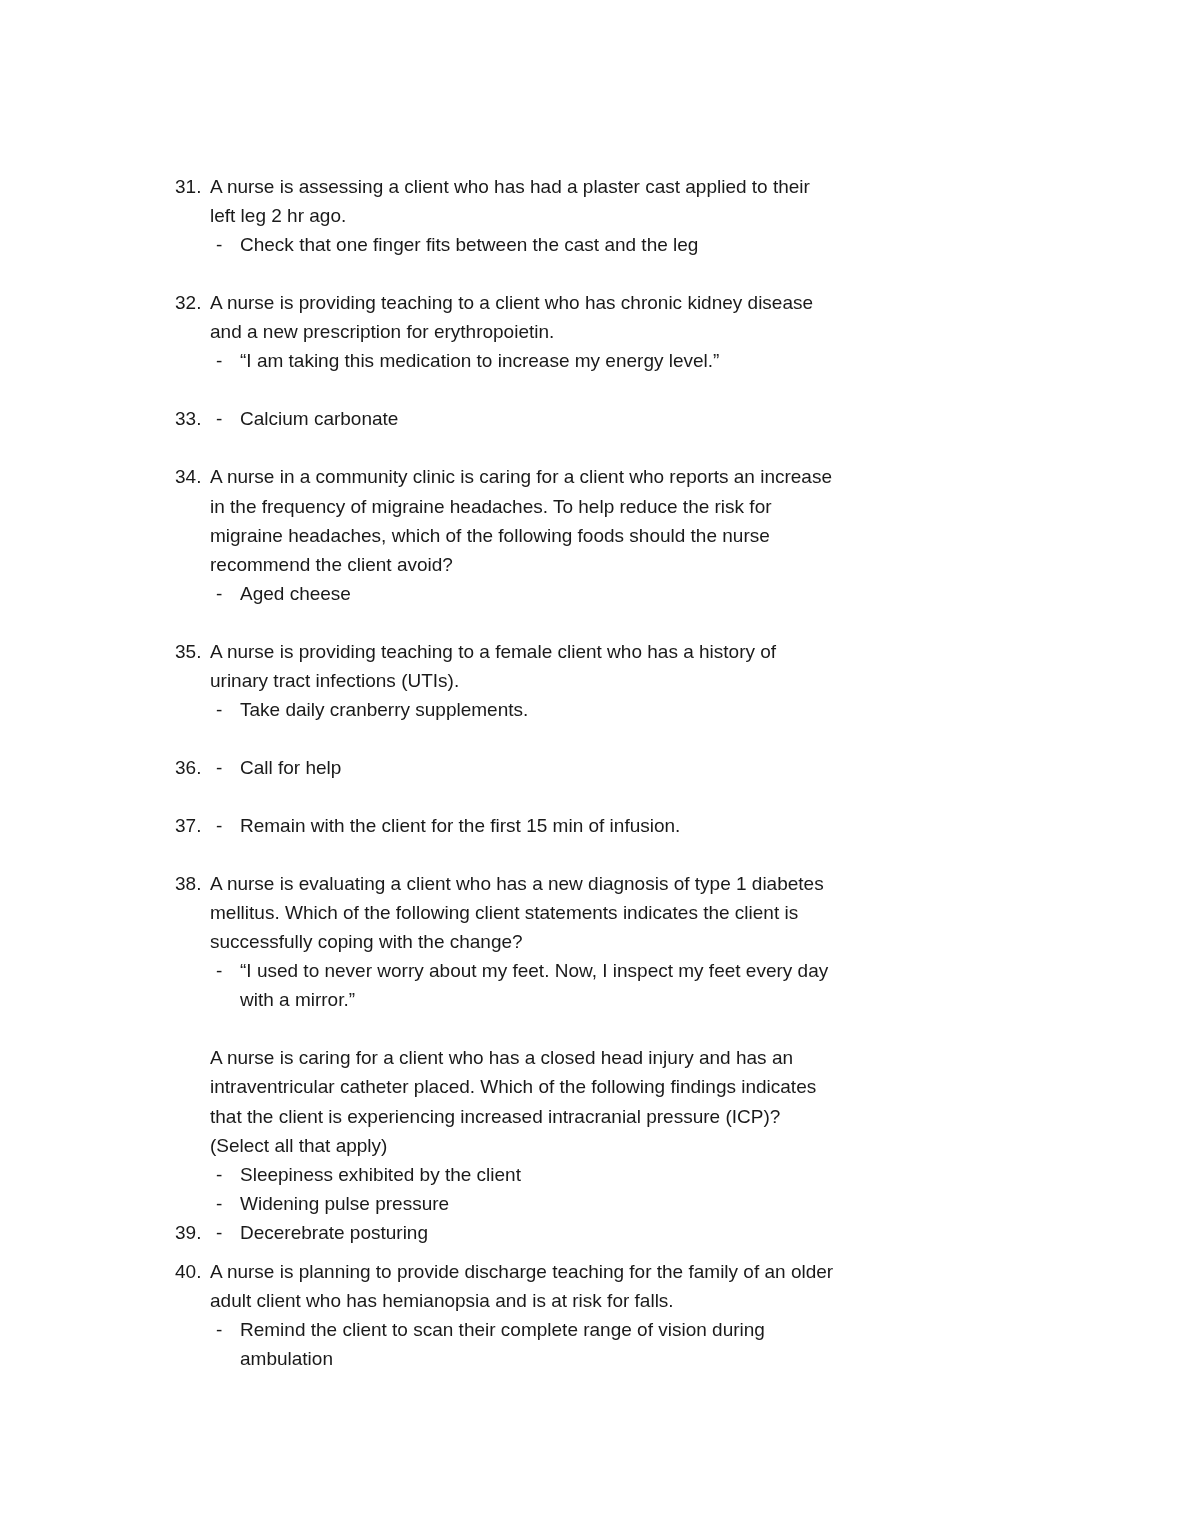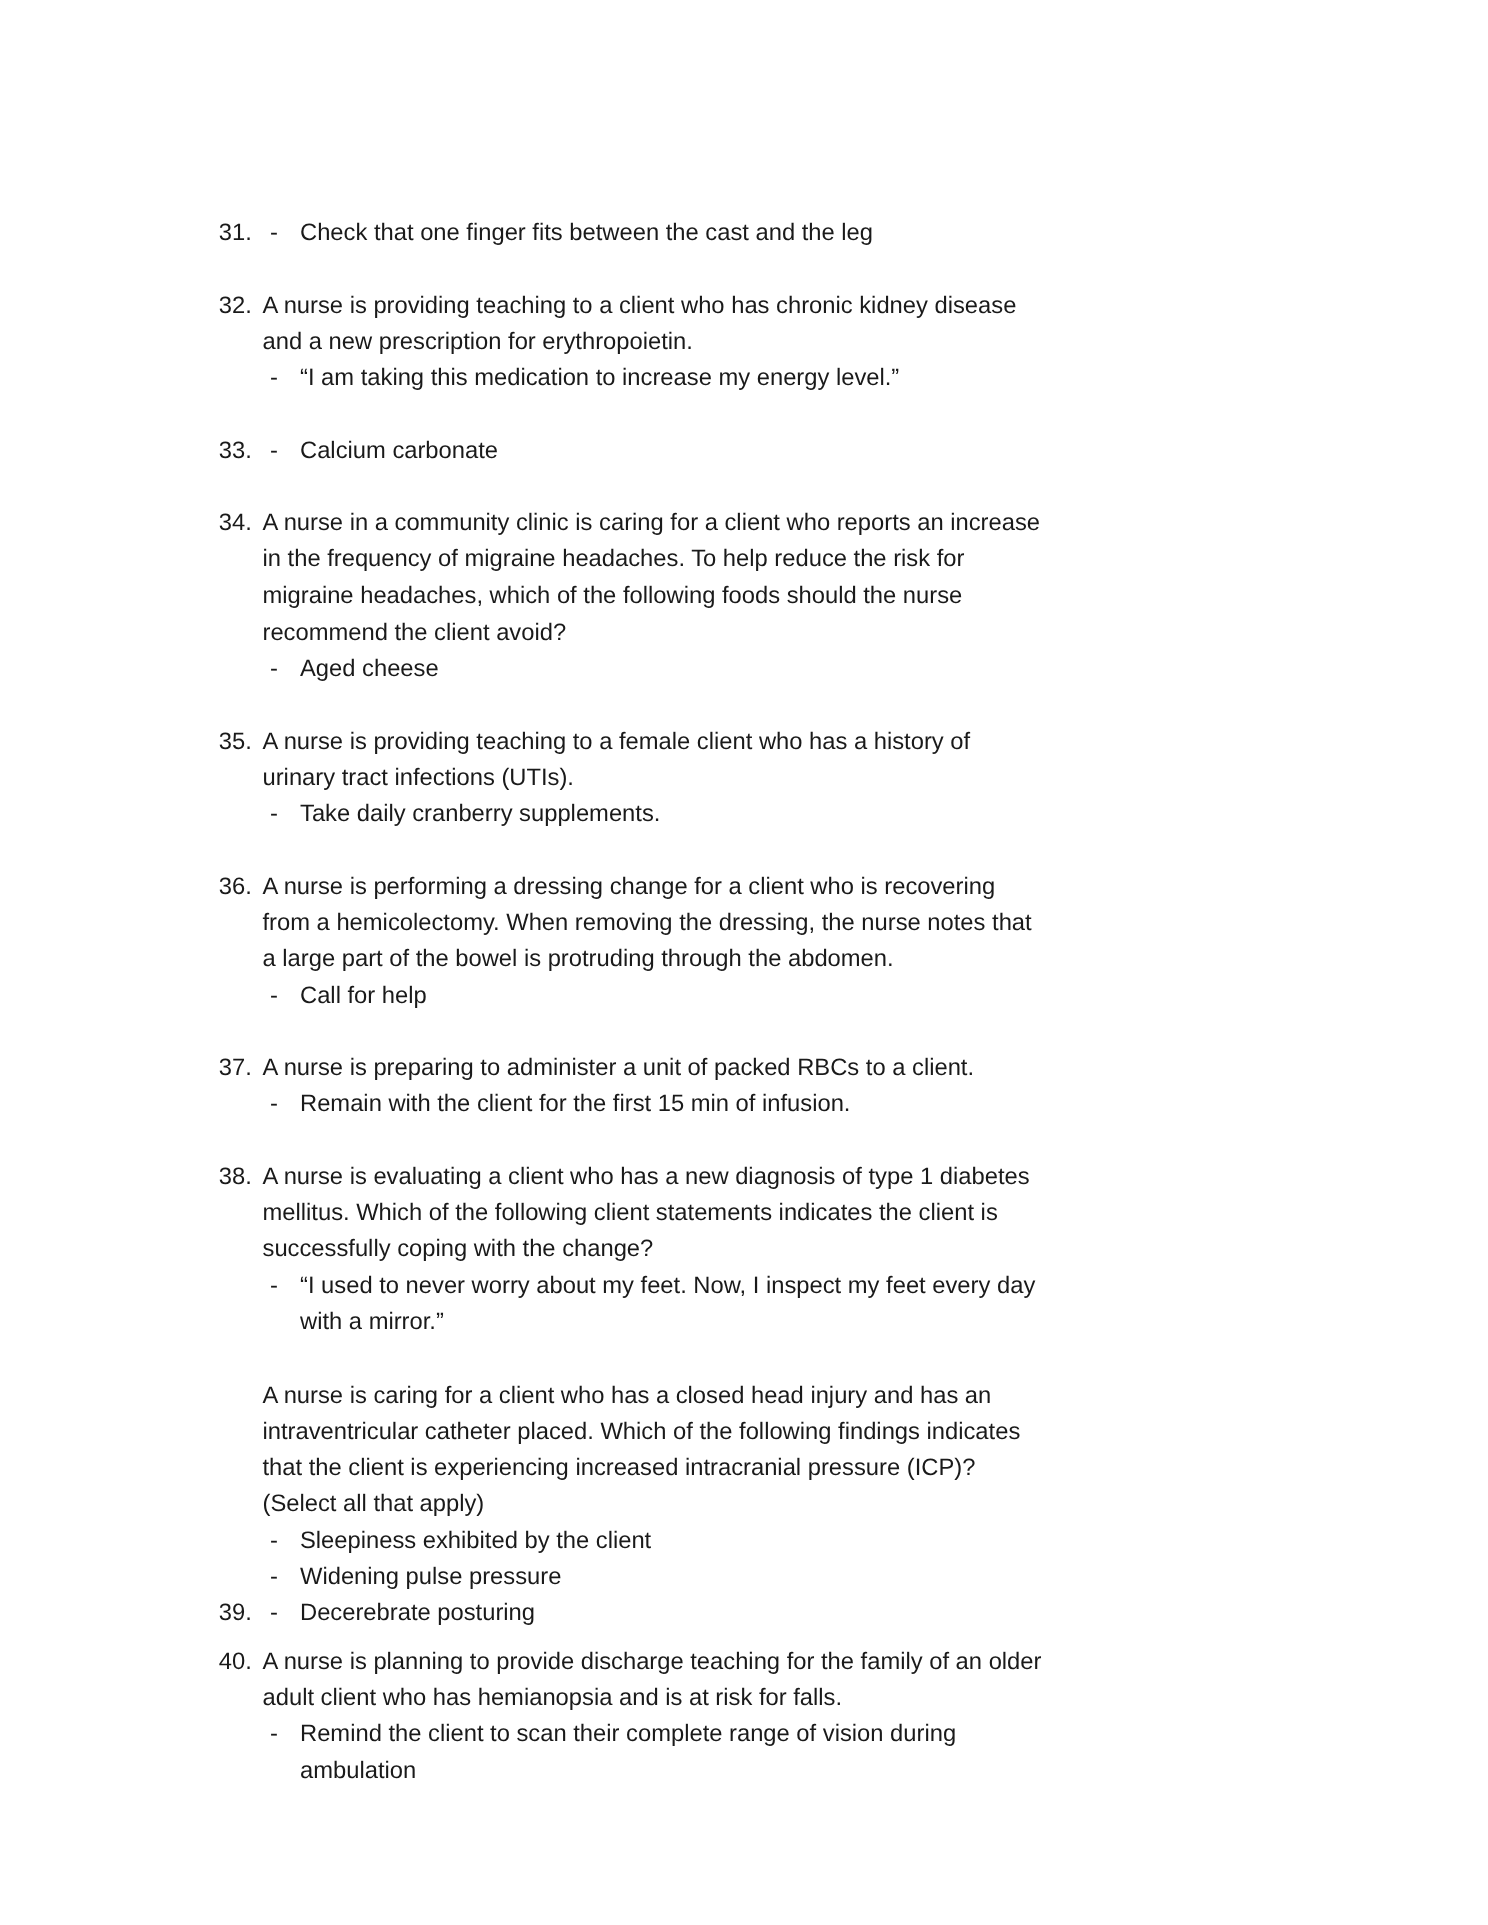--- a/index.html
+++ b/index.html
@@ -65,20 +65,21 @@
   }
 </style>
 </head>
 <body style="background: rgb(255, 255, 255);">
 
 <div class="page" style="color: rgb(26, 26, 26);">
   <ol class="question-list" id="question-list">
   <li class="question">
     <span class="q-number">31.</span>
     <div class="q-body">
+      <div class="q-text">A nurse is assessing a client who has had a plaster cast applied to their left leg 2 hr ago.</div>
       <ul class="answer-list">
   <li class="answer">
     <span class="answer-dash">-</span>
     <span class="answer-text">Check that one finger fits between the cast and the leg</span>
   </li>
 </ul>
     </div>
   </li>
 
   <li class="question">
@@ -128,34 +129,32 @@
     <span class="answer-dash">-</span>
     <span class="answer-text">Take daily cranberry supplements.</span>
   </li>
 </ul>
     </div>
   </li>
 
   <li class="question">
     <span class="q-number">36.</span>
     <div class="q-body">
-      <div class="q-text">A nurse is performing a dressing change for a client who is recovering from a hemicolectomy. When removing the dressing, the nurse notes that a large part of the bowel is protruding through the abdomen.</div>
       <ul class="answer-list">
   <li class="answer">
     <span class="answer-dash">-</span>
     <span class="answer-text">Call for help</span>
   </li>
 </ul>
     </div>
   </li>
 
   <li class="question">
     <span class="q-number">37.</span>
     <div class="q-body">
-      <div class="q-text">A nurse is preparing to administer a unit of packed RBCs to a client.</div>
       <ul class="answer-list">
   <li class="answer">
     <span class="answer-dash">-</span>
     <span class="answer-text">Remain with the client for the first 15 min of infusion.</span>
   </li>
 </ul>
     </div>
   </li>
 
   <li class="question">

